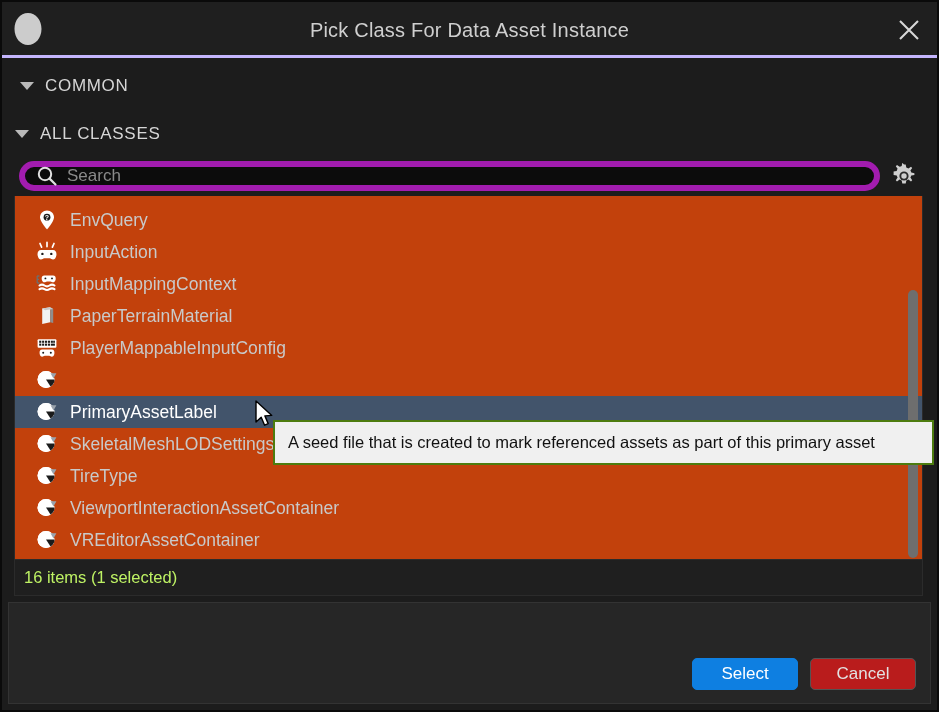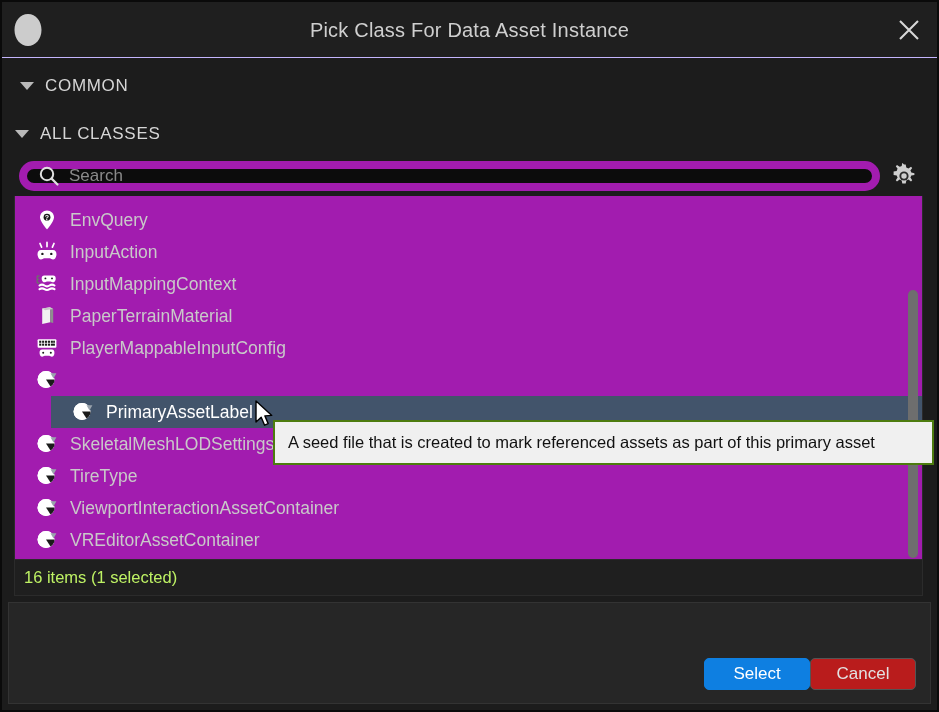--- a/index.html
+++ b/index.html
@@ -15,21 +15,21 @@
     background: #1c1c1c;
     border: 2px solid #0a0a0a;
     display: flex; flex-direction: column;
   }
 
   
   #titlebar {
     position: relative;
     height: 56px; min-height: 56px;
     background: #1f1f1f;
-    border-bottom: 1px solid #c4b5fd;
+    border-bottom: 3px solid #c4b5fd;
     display: flex; align-items: center;
   }
   #ue-logo {
     width: 52px; height: 56px;
     display: flex; align-items: center; justify-content: center;
   }
   #ue-logo svg { display: block; }
   #title-text {
     position: absolute; left: 0; right: 0; top: 0;
     height: 56px; line-height: 56px;
@@ -74,21 +74,21 @@
   #search-row {
     display: flex; align-items: center;
     padding: 0 14px 0 17px;
     height: 40px; min-height: 40px;
     margin-top: 2px;
   }
   #search-box {
     flex: 1;
     height: 30px;
     background: #0c0c0c;
-    border: 8px solid #a21caf;
+    border: 6px solid #a21caf;
     border-radius: 16px;
     display: flex; align-items: center;
     padding-left: 11px;
     cursor: text;
   }
   #search-icon { width: 22px; height: 22px; flex: 0 0 22px; }
   #search-input {
     flex: 1;
     background: transparent;
     border: none; outline: none;
@@ -103,37 +103,37 @@
     width: 38px; height: 38px; margin-left: 5px;
     display: flex; align-items: center; justify-content: center;
     cursor: pointer;
   }
 
   
   #list-panel {
     position: relative;
     margin: 0 14px 0 12px;
     height: 364px;
-    background: #a21caf;
+    background: #c2410c;
     border: 1px solid #2b2b2b;
     border-top: none;
     overflow: hidden;
   }
   #list-scroll {
     position: absolute; left: 0; right: 0; top: 0; bottom: 0;
     overflow: hidden;
   }
   #list-inner { margin-top: -24px; }
   .list-row {
     display: flex; align-items: center;
     height: 32px;
     padding-left: 20px;
     cursor: pointer;
   }
-  .list-row.selected { background: #42546b; margin-left: 36px; }
+  .list-row.selected { background: #42546b; }
   .row-icon {
     width: 24px; height: 24px; flex: 0 0 24px;
     display: flex; align-items: center; justify-content: center;
     margin-right: 11px;
   }
   .row-label {
     color: #c9c9c9; font-size: 17.5px;
     white-space: nowrap;
   }
   .list-row.selected .row-label { color: #ffffff; }
@@ -169,21 +169,21 @@
   #footer {
     flex: 1;
     margin: 6px 6px 6px 6px;
     background: #262626;
     border: 1px solid #333333;
     position: relative;
   }
   #footer-buttons {
     position: absolute;
     right: 14px; bottom: 13px;
-    display: flex; 
+    display: flex; gap: 12px;
   }
   .btn {
     height: 32px;
     min-width: 106px;
     border-radius: 5px;
     display: flex; align-items: center; justify-content: center;
     font-size: 17px;
     cursor: pointer;
     font-family: "Liberation Sans", sans-serif;
     border: 1px solid transparent;

